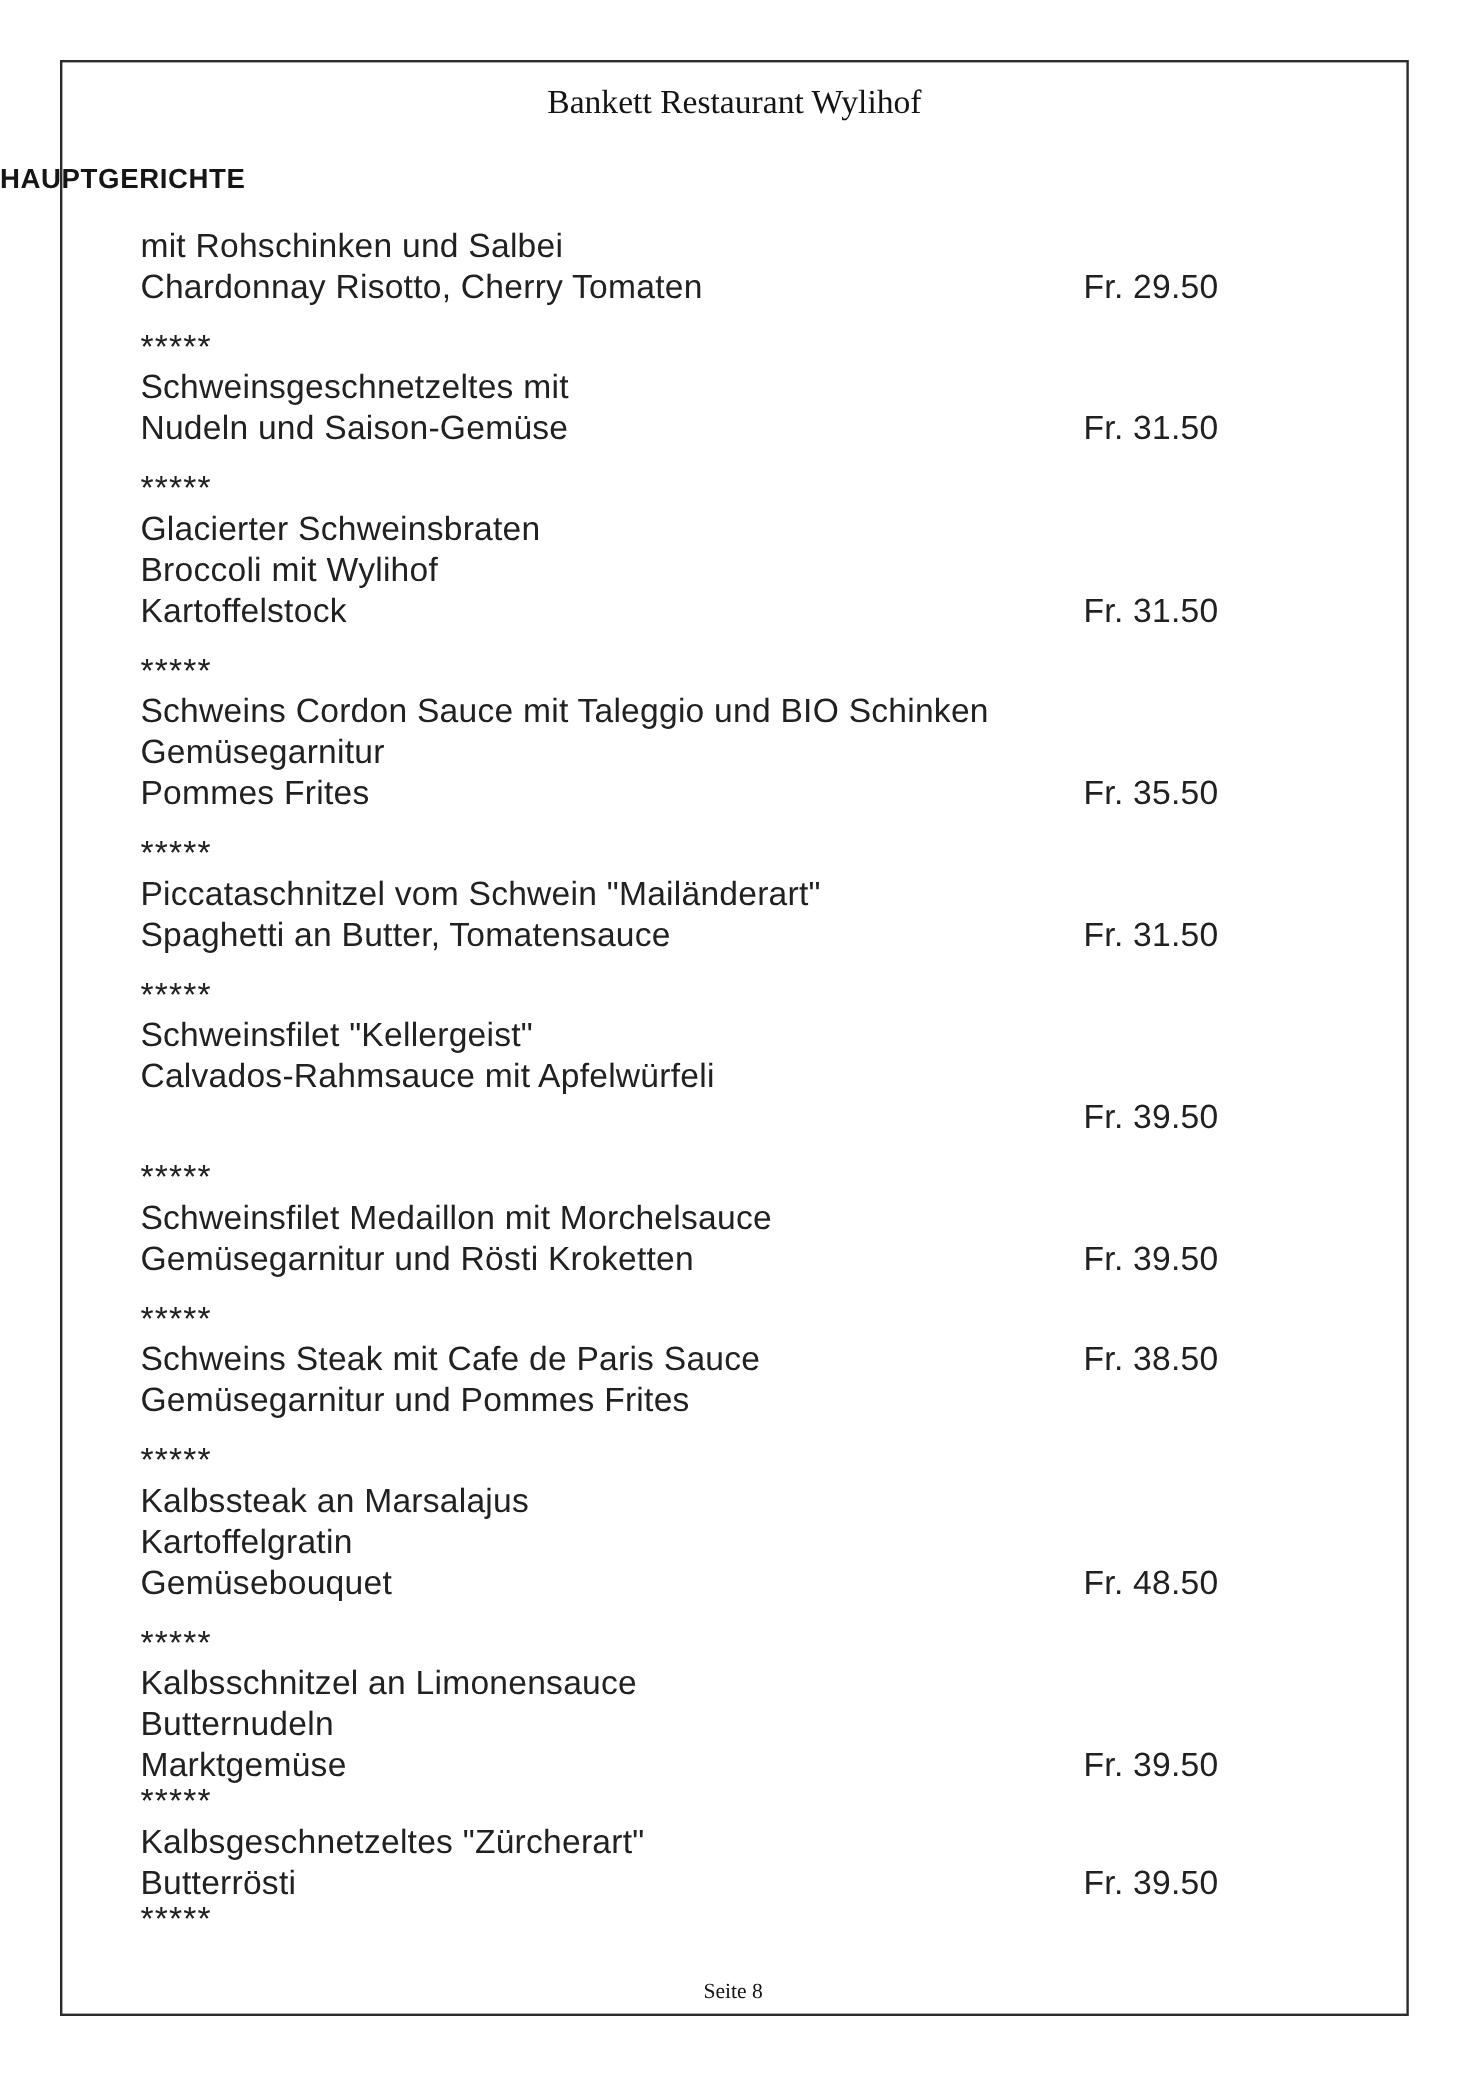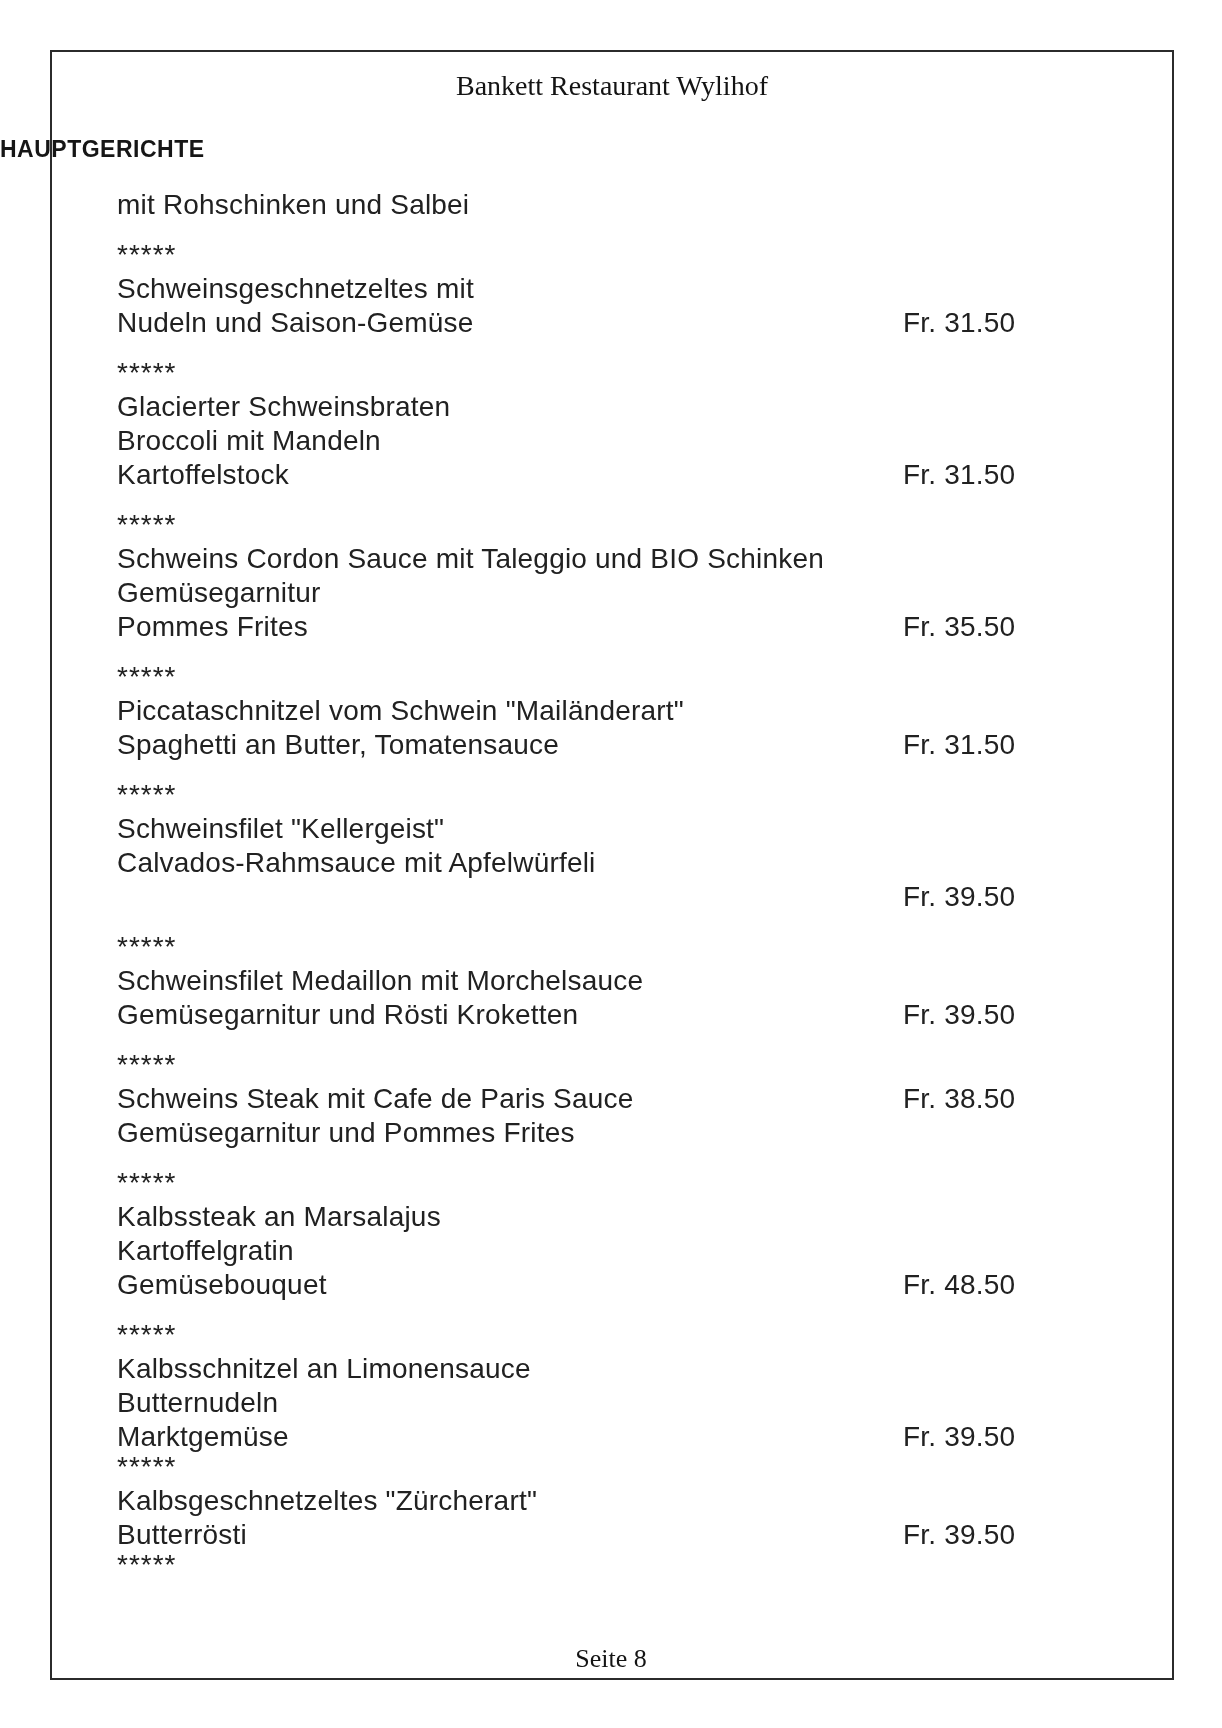--- a/index.html
+++ b/index.html
@@ -78,49 +78,50 @@
     color: #212121;
   }
   .sep.tight { margin-top: -4px; }
   .page-footer {
     position: absolute;
     top: 1644px;
     left: 0;
     width: 1222px;
     text-align: center;
     font-family: "Liberation Serif", serif;
-    font-size: 26px;
+    font-size: 18px;
     line-height: 30px;
     color: #141414;
   }
 </style>
 </head>
 <body>
 
 <div class="page-border"></div>
 
 <div class="restaurant-title">Bankett Restaurant Wylihof</div>
 <div class="section-title">HAUPTGERICHTE</div>
 
 <div class="menu">
 
   <div class="item">
     <div class="line"><span>mit Rohschinken und Salbei</span></div>
+    <div class="line"><span>Chardonnay Risotto, Cherry Tomaten</span><span class="price">Fr. 29.50</span></div>
   </div>
   <div class="sep">*****</div>
 
   <div class="item">
     <div class="line"><span>Schweinsgeschnetzeltes mit</span></div>
     <div class="line"><span>Nudeln und Saison-Gemüse</span><span class="price">Fr. 31.50</span></div>
   </div>
   <div class="sep">*****</div>
 
   <div class="item">
     <div class="line"><span>Glacierter Schweinsbraten</span></div>
-    <div class="line"><span>Broccoli mit Mandeln</span></div>
+    <div class="line"><span>Broccoli mit Wylihof</span></div>
     <div class="line"><span>Kartoffelstock</span><span class="price">Fr. 31.50</span></div>
   </div>
   <div class="sep">*****</div>
 
   <div class="item">
     <div class="line"><span>Schweins Cordon Sauce mit Taleggio und BIO Schinken</span></div>
     <div class="line"><span>Gemüsegarnitur</span></div>
     <div class="line"><span>Pommes Frites</span><span class="price">Fr. 35.50</span></div>
   </div>
   <div class="sep">*****</div>

